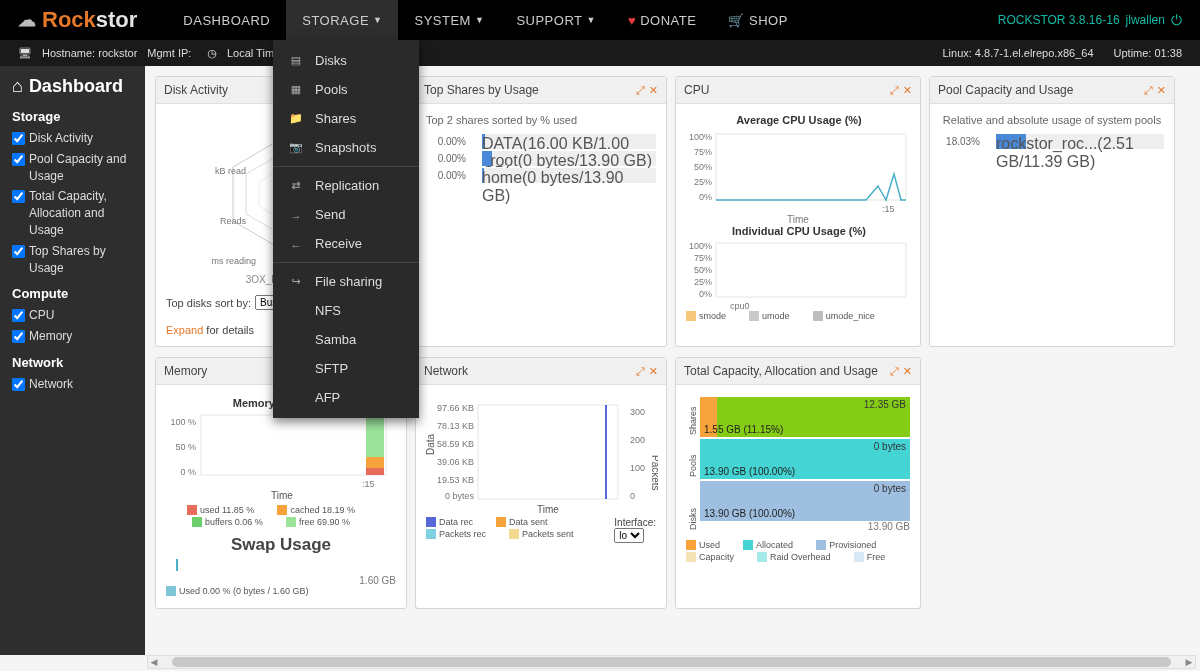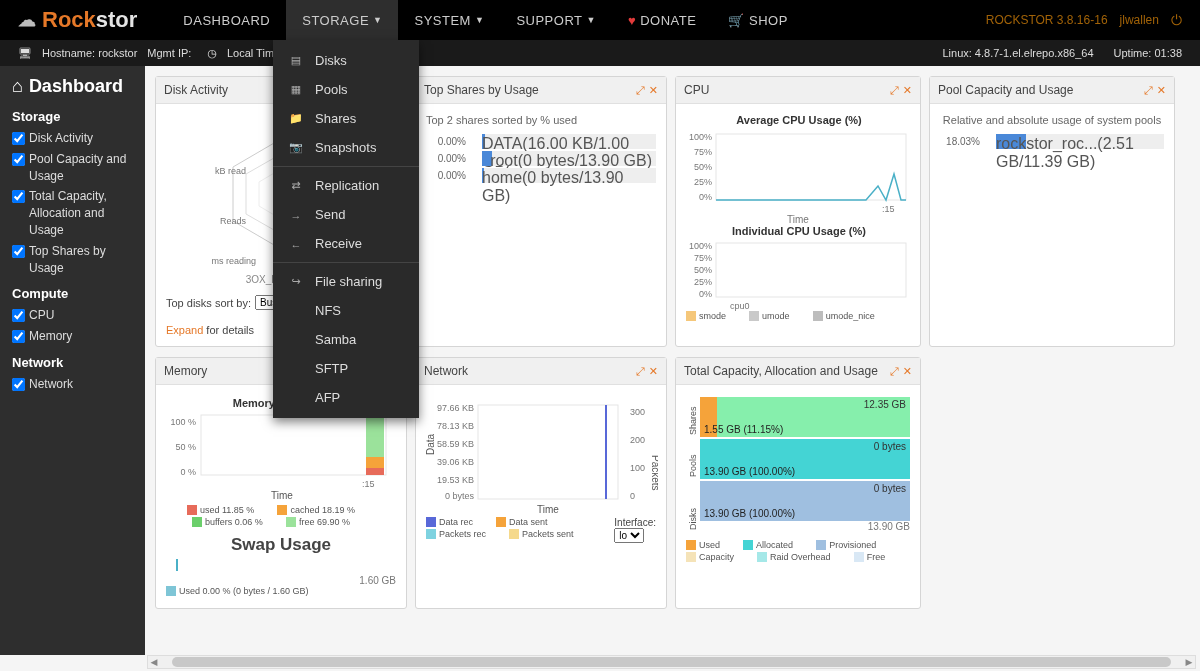--- a/index.html
+++ b/index.html
@@ -6,21 +6,21 @@
 body { background:#f5f5f5; width:1200px; height:671px; overflow:hidden; position:relative; }
 .topbar { background:#000; color:#fff; height:40px; display:flex; align-items:center; padding:0 18px; }
 .logo { font-size:22px; font-weight:bold; display:flex; align-items:center; gap:6px; }
 .logo .cloud { font-size:18px; color:#bbb; }
 .logo .r1 { color:#e57828; }
 .logo .r2 { color:#e4e4e4; }
 .nav { display:flex; margin-left:30px; flex:1; }
 .nav-item { padding:0 16px; height:40px; display:flex; align-items:center; color:#ccc; font-size:13px; letter-spacing:.5px; cursor:pointer; }
 .nav-item.active { background:#2e2e2e; }
 .caret { margin-left:4px; font-size:9px; }
-.topright { display:flex; align-items:center; gap:12px; font-size:12px; color:#a16207; }
+.topright { display:flex; align-items:center; gap:6px; font-size:12px; color:#14b8a6; }
 .power { font-size:14px; }
 .statusbar { background:#1a1a1a; color:#ddd; height:26px; display:flex; align-items:center; padding:0 18px; font-size:11px; gap:10px; }
 .statusbar .right { margin-left:auto; display:flex; gap:20px; }
 .dropdown { position:absolute; top:40px; left:273px; width:146px; background:#2a2a2a; color:#ddd; z-index:100; padding:6px 0; font-size:13px; box-shadow:0 4px 10px rgba(0,0,0,.5); }
 .dropdown .ditem { padding:7px 16px; display:flex; align-items:center; gap:12px; cursor:pointer; }
 .dropdown .dsep { border-top:1px solid #444; margin:4px 0; }
 .dropdown .dicon { width:14px; text-align:center; font-size:11px; color:#aaa; }
 .main { display:flex; height:calc(100% - 66px - 16px); }
 .sidebar { width:145px; background:#2e2e2e; color:#ddd; padding:10px 12px; font-size:12px; }
 .sidebar h2 { font-size:18px; color:#fff; margin-bottom:12px; display:flex; align-items:center; gap:6px; }
@@ -447,21 +447,21 @@
             <span>Total Capacity, Allocation and Usage</span>
             <div class="pactions">
               <span>⤢</span>
               <span>✕</span>
             </div>
           </div>
         <div class="pbody">
           <div class="hbar">
             <div class="tag">Shares</div>
             <div class="body">
-              <div class="segrow" style="background:#86efac;height:40px">
+              <div class="segrow" style="background:#84cc16;height:40px">
                 <div style="background:#f5a33a;width:8%"></div>
                 <span class="v">12.35 GB</span>
                   <span class="t">1.55 GB (11.15%)</span>
               </div>
             </div>
           </div>
           <div class="hbar">
             <div class="tag">Pools</div>
             <div class="body">
               <div class="segrow" style="background:#44d4d4;height:40px">

